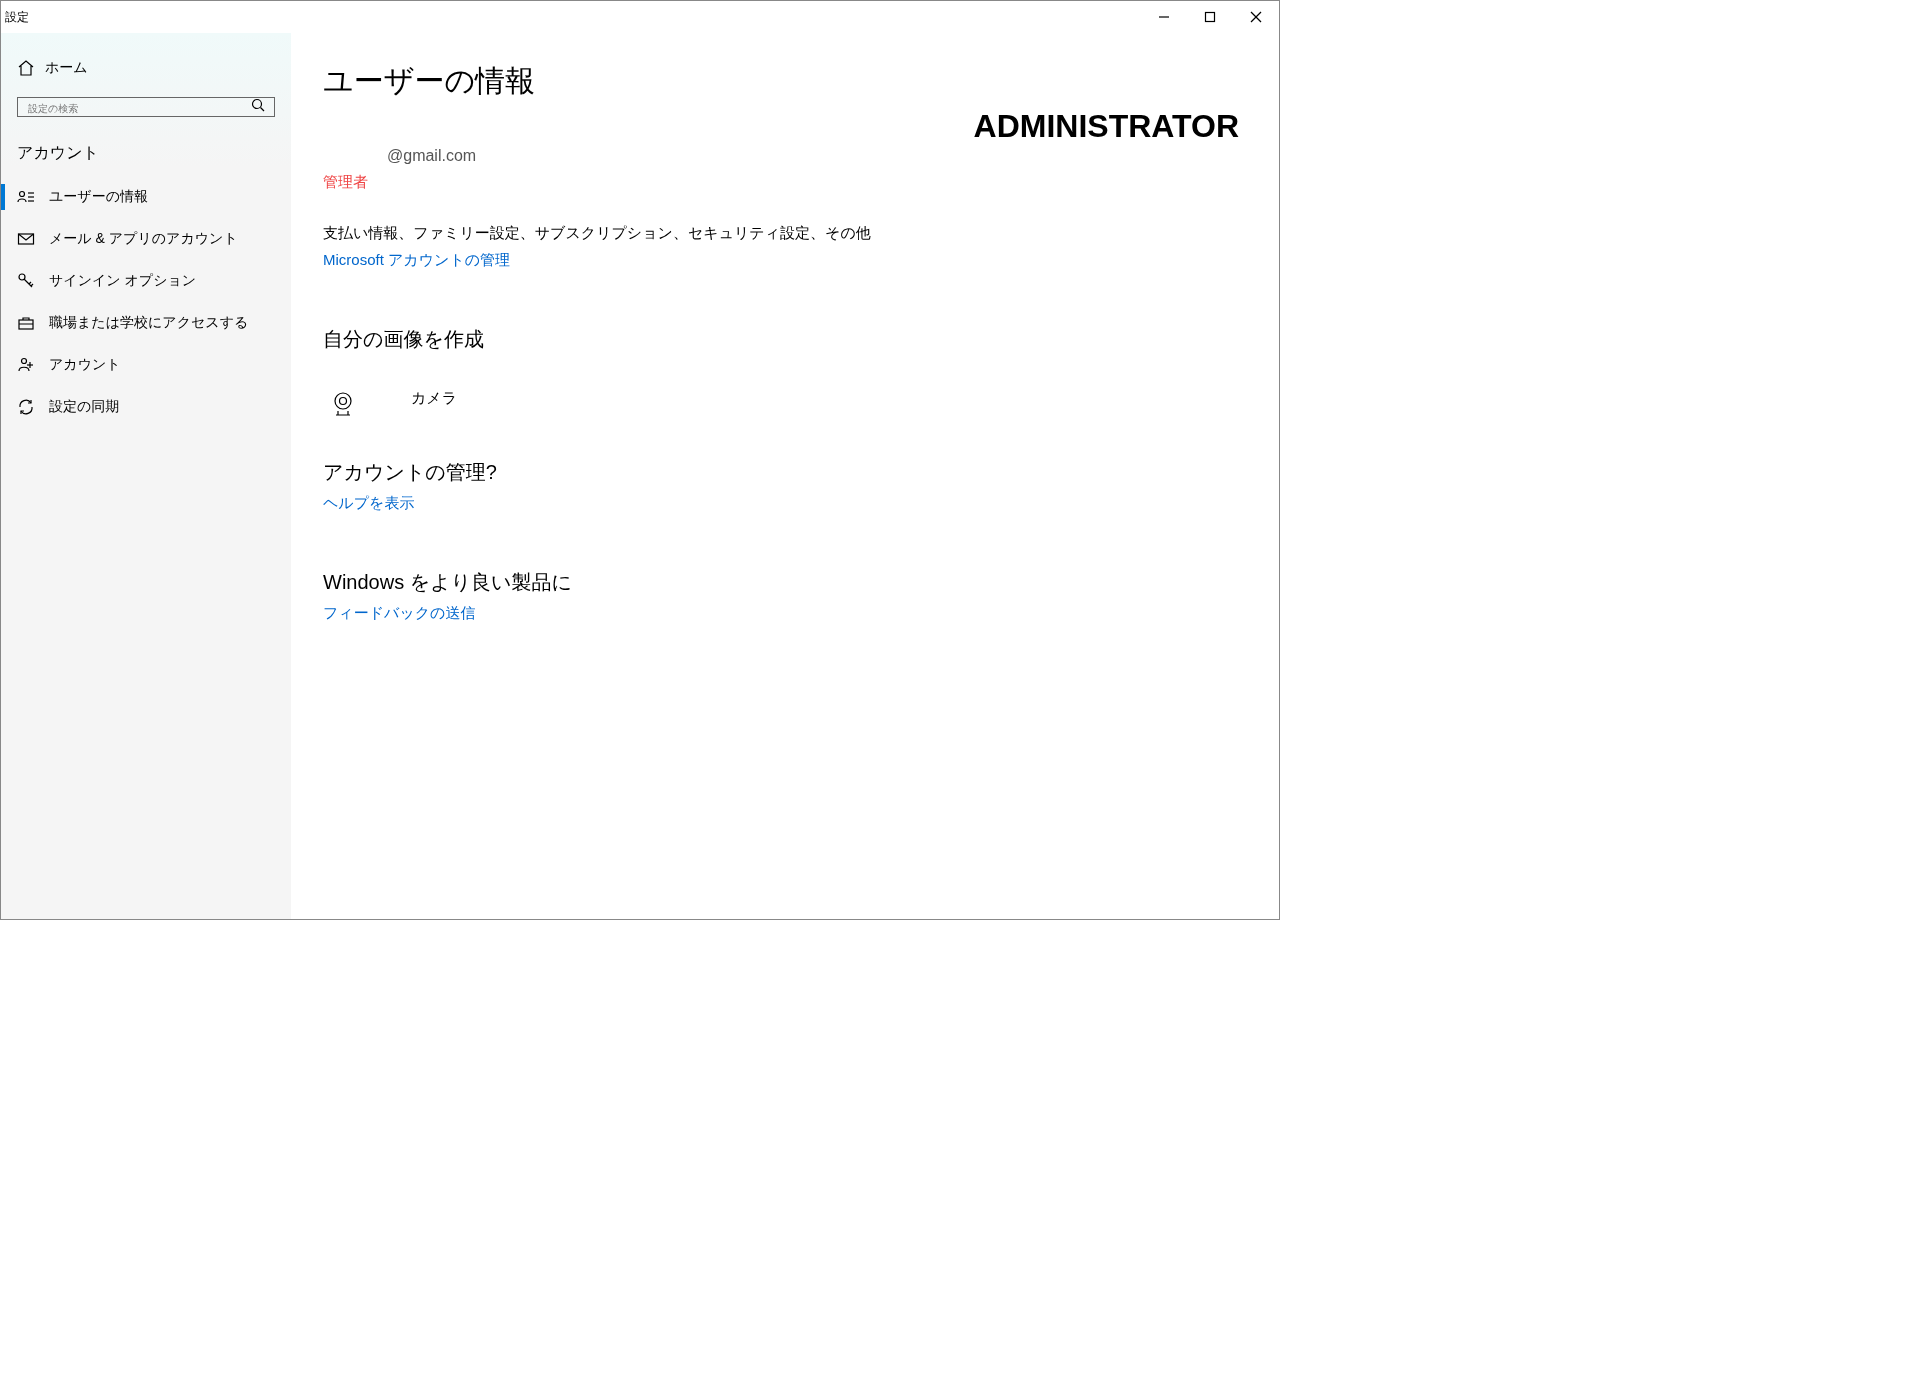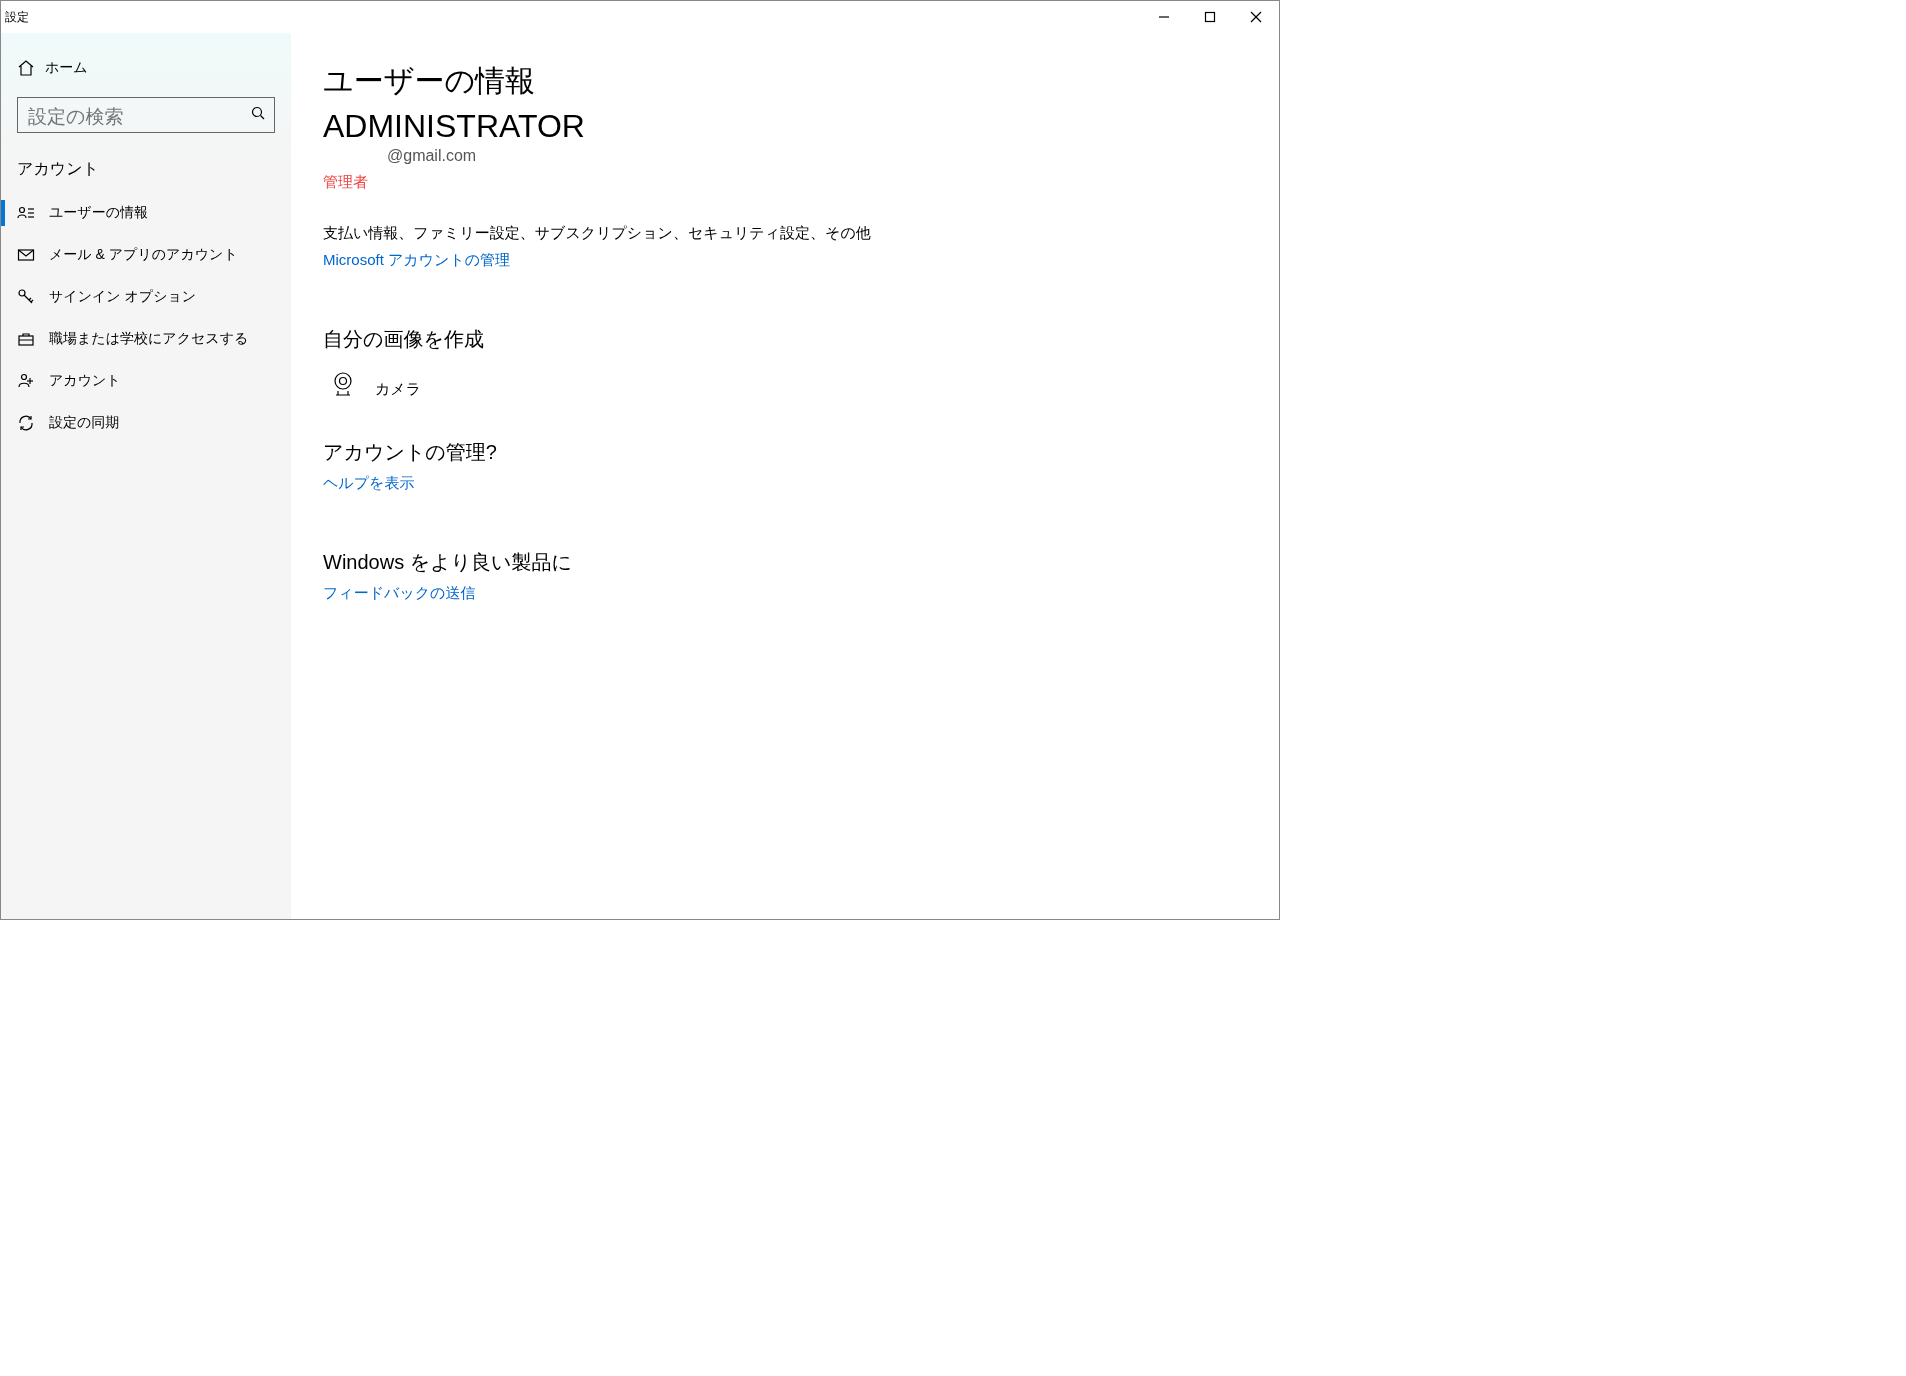--- a/index.html
+++ b/index.html
@@ -47,25 +47,25 @@
   padding: 10px 16px;
   cursor: pointer;
   font-size: 14px;
 }
 .home-link .icon-wrap { width: 28px; display: flex; }
 .search-wrap {
   padding: 10px 16px 18px 16px;
 }
 .search-box {
   width: 100%;
-  height: 36px;
+  height: 20px;
   border: 1px solid #666;
   background: transparent;
   padding: 3px 32px 0 10px;
-  font-size: 19px;
+  font-size: 10px;
   outline: none;
   position: relative;
 }
 .search-container { position: relative; }
 .search-icon-pos {
   position: absolute;
   right: 10px;
   top: 50%;
   transform: translateY(-50%);
 }
@@ -101,22 +101,23 @@
   padding: 28px 40px 0 32px;
   overflow-y: auto;
 }
 .page-title {
   font-size: 30px;
   font-weight: 500;
   margin-bottom: 6px;
 }
 .user-name {
   font-size: 32px;
-  font-weight: 400;
+  font-weight: 700;
   margin-top: 4px;
+  text-align: right;
 }
 .user-email {
   font-size: 16px;
   color: #555;
   margin-left: 64px;
   margin-top: 2px;
 }
 .user-role {
   font-size: 15px;
   color: #ef4444;
@@ -133,23 +134,24 @@
   margin-top: 8px;
   display: inline-block;
 }
 .section-heading {
   font-size: 20px;
   font-weight: 500;
   margin-top: 56px;
 }
 .option-row {
   display: flex;
-  align-items: flex-end;
-  margin-top: 16px;
-  cursor: pointer;
+  align-items: flex-start;
+  margin-top: 36px;
+  cursor: pointer;
+  gap: 36px;
 }
 .option-icon {
   width: 40px;
   display: flex;
   justify-content: center;
 }
 .option-label {
   font-size: 15px;
   margin-left: 12px;
 }

